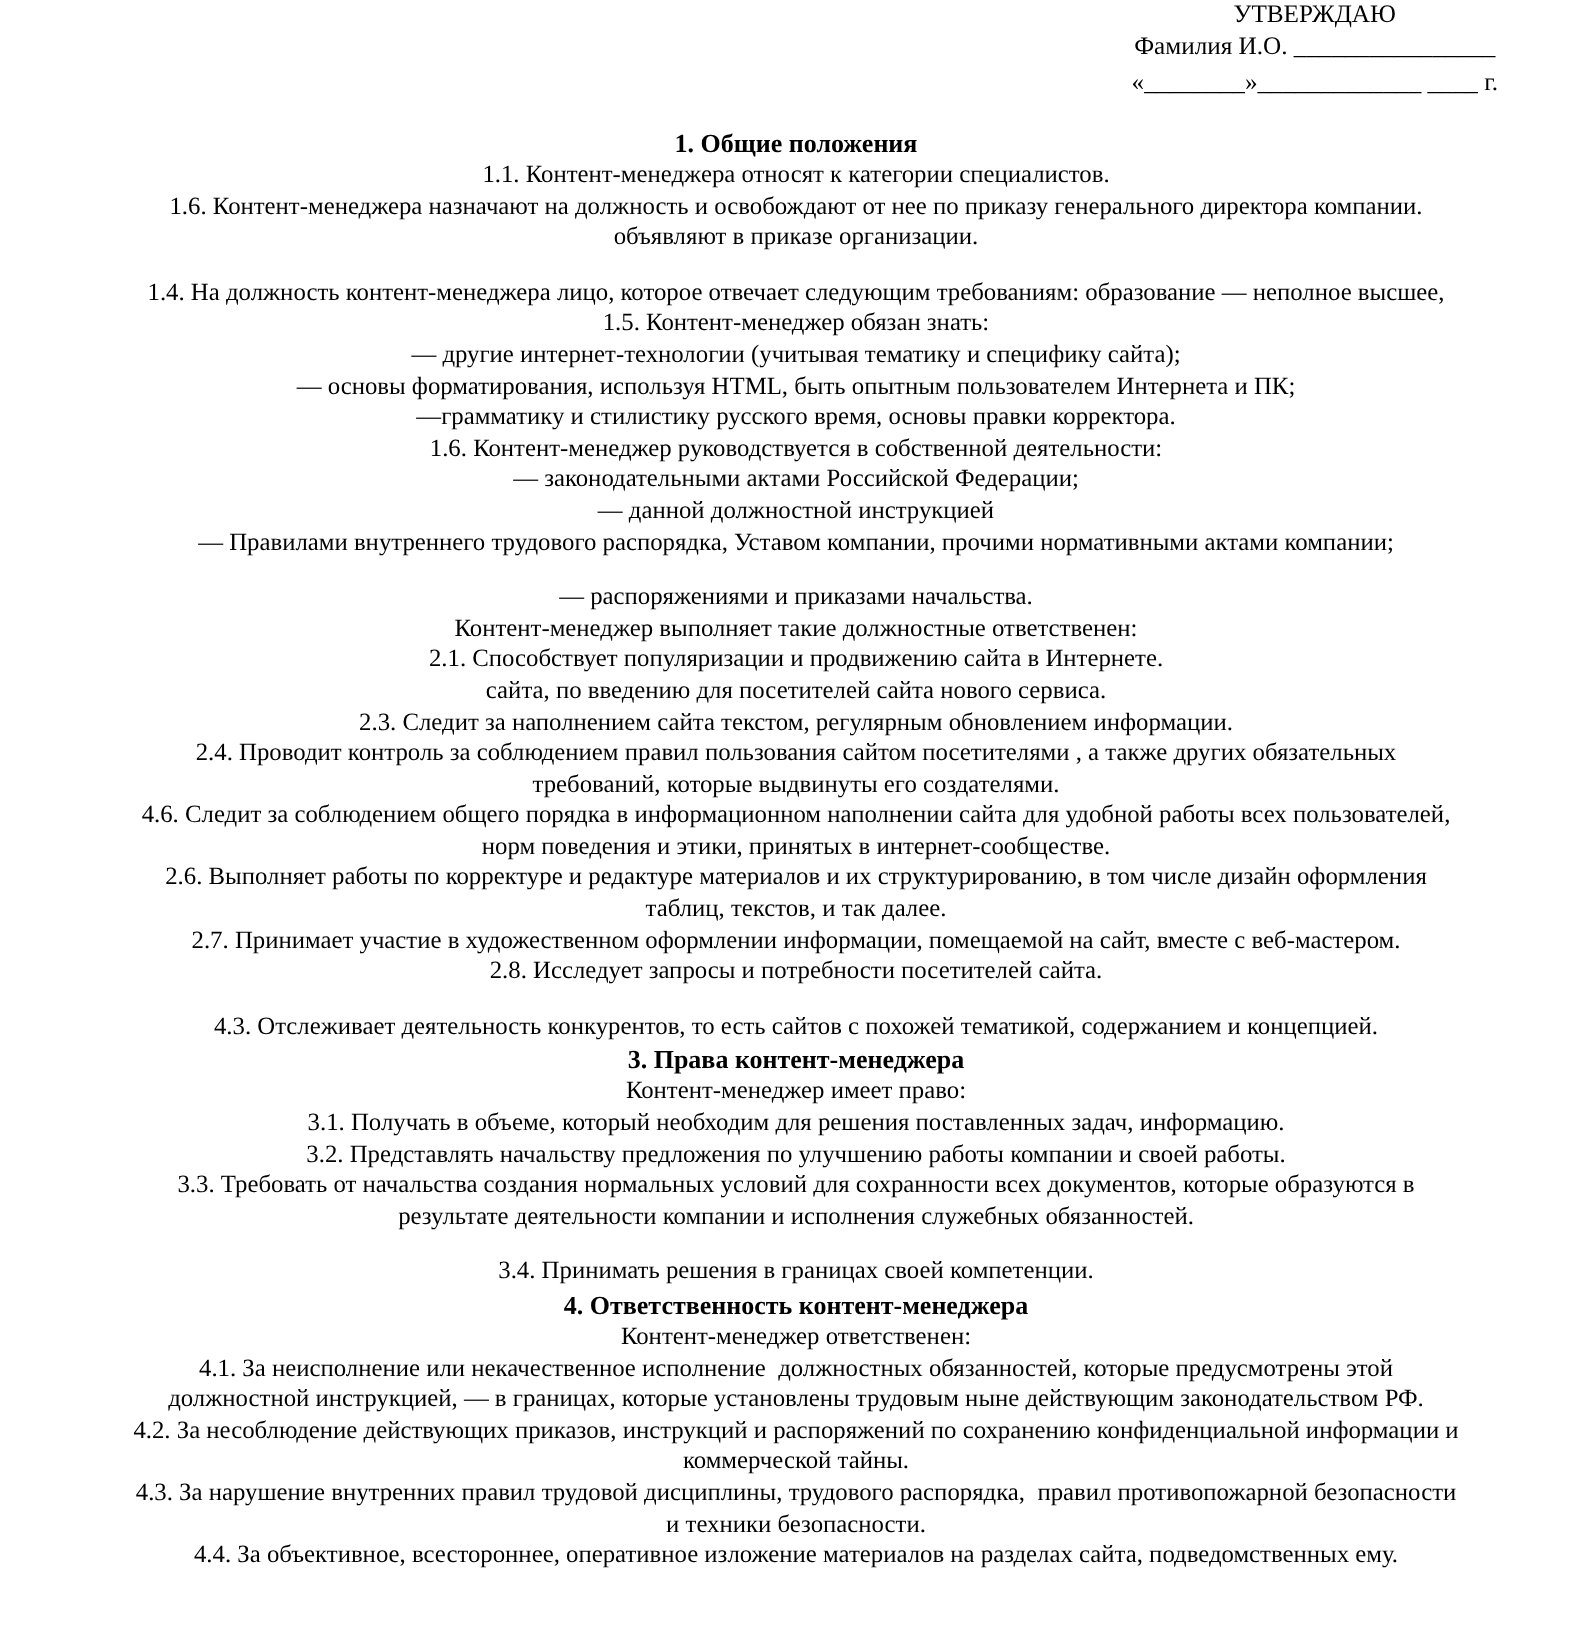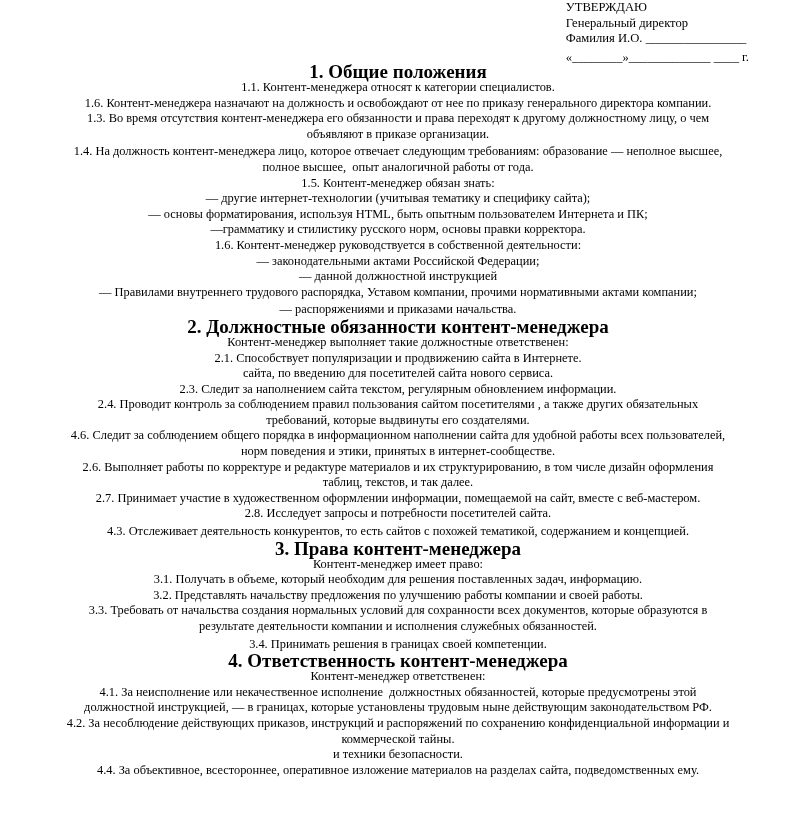--- a/index.html
+++ b/index.html
@@ -2,64 +2,60 @@
 <html><head>
   <meta charset="utf-8">
   <style>
     html, body { margin: 0; padding: 0; background: #ffffff; }
     body {
       width: 788px; height: 816px; overflow: hidden; position: relative;
       font-family: "Liberation Serif", serif; color: #000;
       font-size: 12.4px;
     }
     .approve {
-      position: absolute; right: 39px; top: 0; text-align: left;
+      position: absolute; right: 39px; top: 0; text-align: center;
       font-size: 12.6px; line-height: 15.5px;
     }
     .approve div { white-space: pre; }
     .content { position: absolute; left: 33px; top: 63px; width: 730px; }
     .heading {
-      text-align: center; font-weight: bold; font-size: 19px;
+      text-align: center; font-weight: bold; font-size: 13px;
       line-height: 18px; height: 17px;
     }
     .line { line-height: 15.6px; white-space: pre-wrap; text-align: center; }
-    .gap { margin-top: 2px; }
+    .gap { margin-top: 12px; }
   </style>
 </head>
 <body>
 
 <div class="approve">
   <div>УТВЕРЖДАЮ</div>
-  <div>Генеральный директор</div>
   <div>Фамилия И.О. ________________</div>
   <div style="margin-top:3px">«________»_____________ ____ г.</div>
 </div>
 
 <div class="content">
 
   <div class="heading">1. Общие положения</div>
   <div>
     <div class="line">1.1. Контент-менеджера относят к категории специалистов.</div>
     <div class="line">1.6. Контент-менеджера назначают на должность и освобождают от нее по приказу генерального директора компании.</div>
-    <div class="line">1.3. Во время отсутствия контент-менеджера его обязанности и права переходят к другому должностному лицу, о чем</div>
     <div class="line">объявляют в приказе организации.</div>
     <div class="line gap">1.4. На должность контент-менеджера лицо, которое отвечает следующим требованиям: образование — неполное высшее,</div>
-    <div class="line">полное высшее,  опыт аналогичной работы от года.</div>
     <div class="line">1.5. Контент-менеджер обязан знать:</div>
     <div class="line">— другие интернет-технологии (учитывая тематику и специфику сайта);</div>
     <div class="line">— основы форматирования, используя HTML, быть опытным пользователем Интернета и ПК;</div>
-    <div class="line">—грамматику и стилистику русского норм, основы правки корректора.</div>
+    <div class="line">—грамматику и стилистику русского время, основы правки корректора.</div>
     <div class="line">1.6. Контент-менеджер руководствуется в собственной деятельности:</div>
     <div class="line">— законодательными актами Российской Федерации;</div>
     <div class="line">— данной должностной инструкцией</div>
     <div class="line">— Правилами внутреннего трудового распорядка, Уставом компании, прочими нормативными актами компании;</div>
     <div class="line gap">— распоряжениями и приказами начальства.</div>
   </div>
 
-  <div class="heading">2. Должностные обязанности контент-менеджера</div>
   <div>
     <div class="line">Контент-менеджер выполняет такие должностные ответственен:</div>
     <div class="line">2.1. Способствует популяризации и продвижению сайта в Интернете.</div>
     <div class="line">сайта, по введению для посетителей сайта нового сервиса.</div>
     <div class="line">2.3. Следит за наполнением сайта текстом, регулярным обновлением информации.</div>
     <div class="line">2.4. Проводит контроль за соблюдением правил пользования сайтом посетителями , а также других обязательных</div>
     <div class="line">требований, которые выдвинуты его создателями.</div>
     <div class="line">4.6. Следит за соблюдением общего порядка в информационном наполнении сайта для удобной работы всех пользователей,</div>
     <div class="line">норм поведения и этики, принятых в интернет-сообществе.</div>
     <div class="line">2.6. Выполняет работы по корректуре и редактуре материалов и их структурированию, в том числе дизайн оформления</div>
@@ -79,16 +75,17 @@
     <div class="line gap">3.4. Принимать решения в границах своей компетенции.</div>
   </div>
 
   <div class="heading">4. Ответственность контент-менеджера</div>
   <div>
     <div class="line">Контент-менеджер ответственен:</div>
     <div class="line">4.1. За неисполнение или некачественное исполнение  должностных обязанностей, которые предусмотрены этой</div>
     <div class="line">должностной инструкцией, — в границах, которые установлены трудовым ныне действующим законодательством РФ.</div>
     <div class="line">4.2. За несоблюдение действующих приказов, инструкций и распоряжений по сохранению конфиденциальной информации и</div>
     <div class="line">коммерческой тайны.</div>
+    <div class="line">4.3. За нарушение внутренних правил трудовой дисциплины, трудового распорядка,  правил противопожарной безопасности</div>
     <div class="line">и техники безопасности.</div>
     <div class="line">4.4. За объективное, всестороннее, оперативное изложение материалов на разделах сайта, подведомственных ему.</div>
   </div>
 </div>
 
 </body></html>

